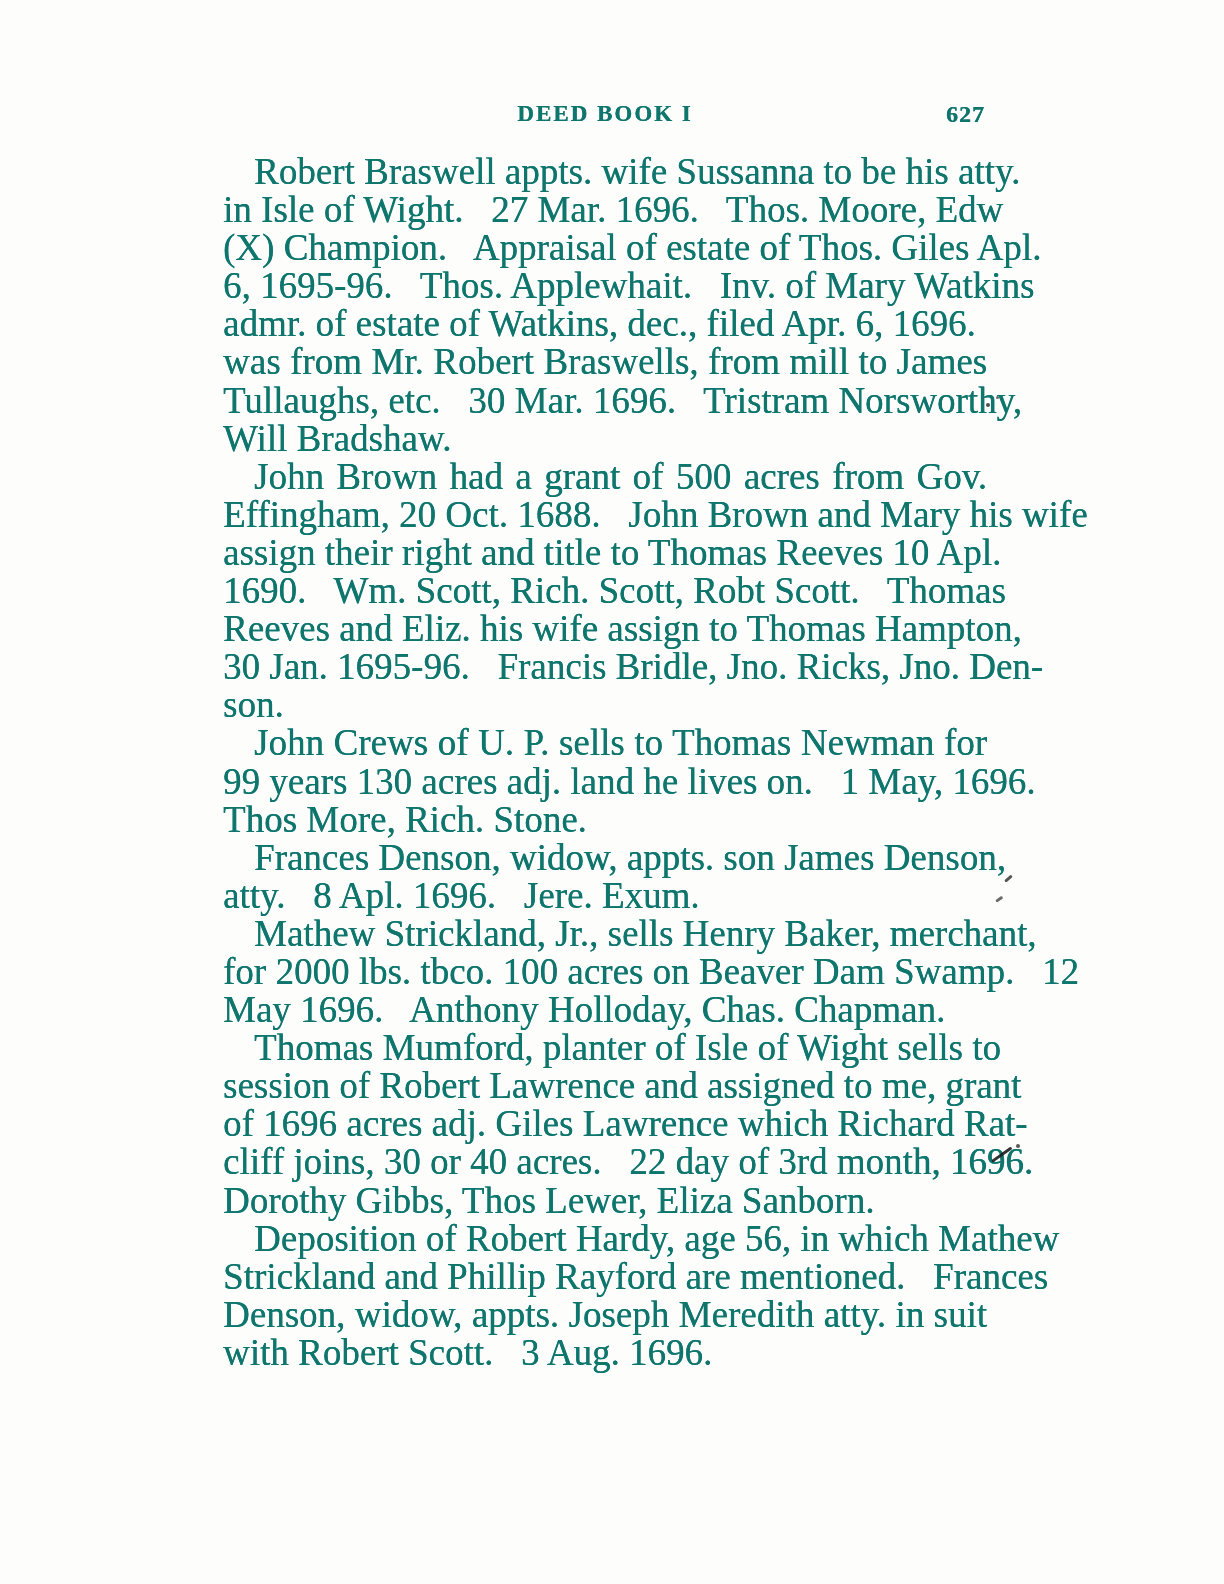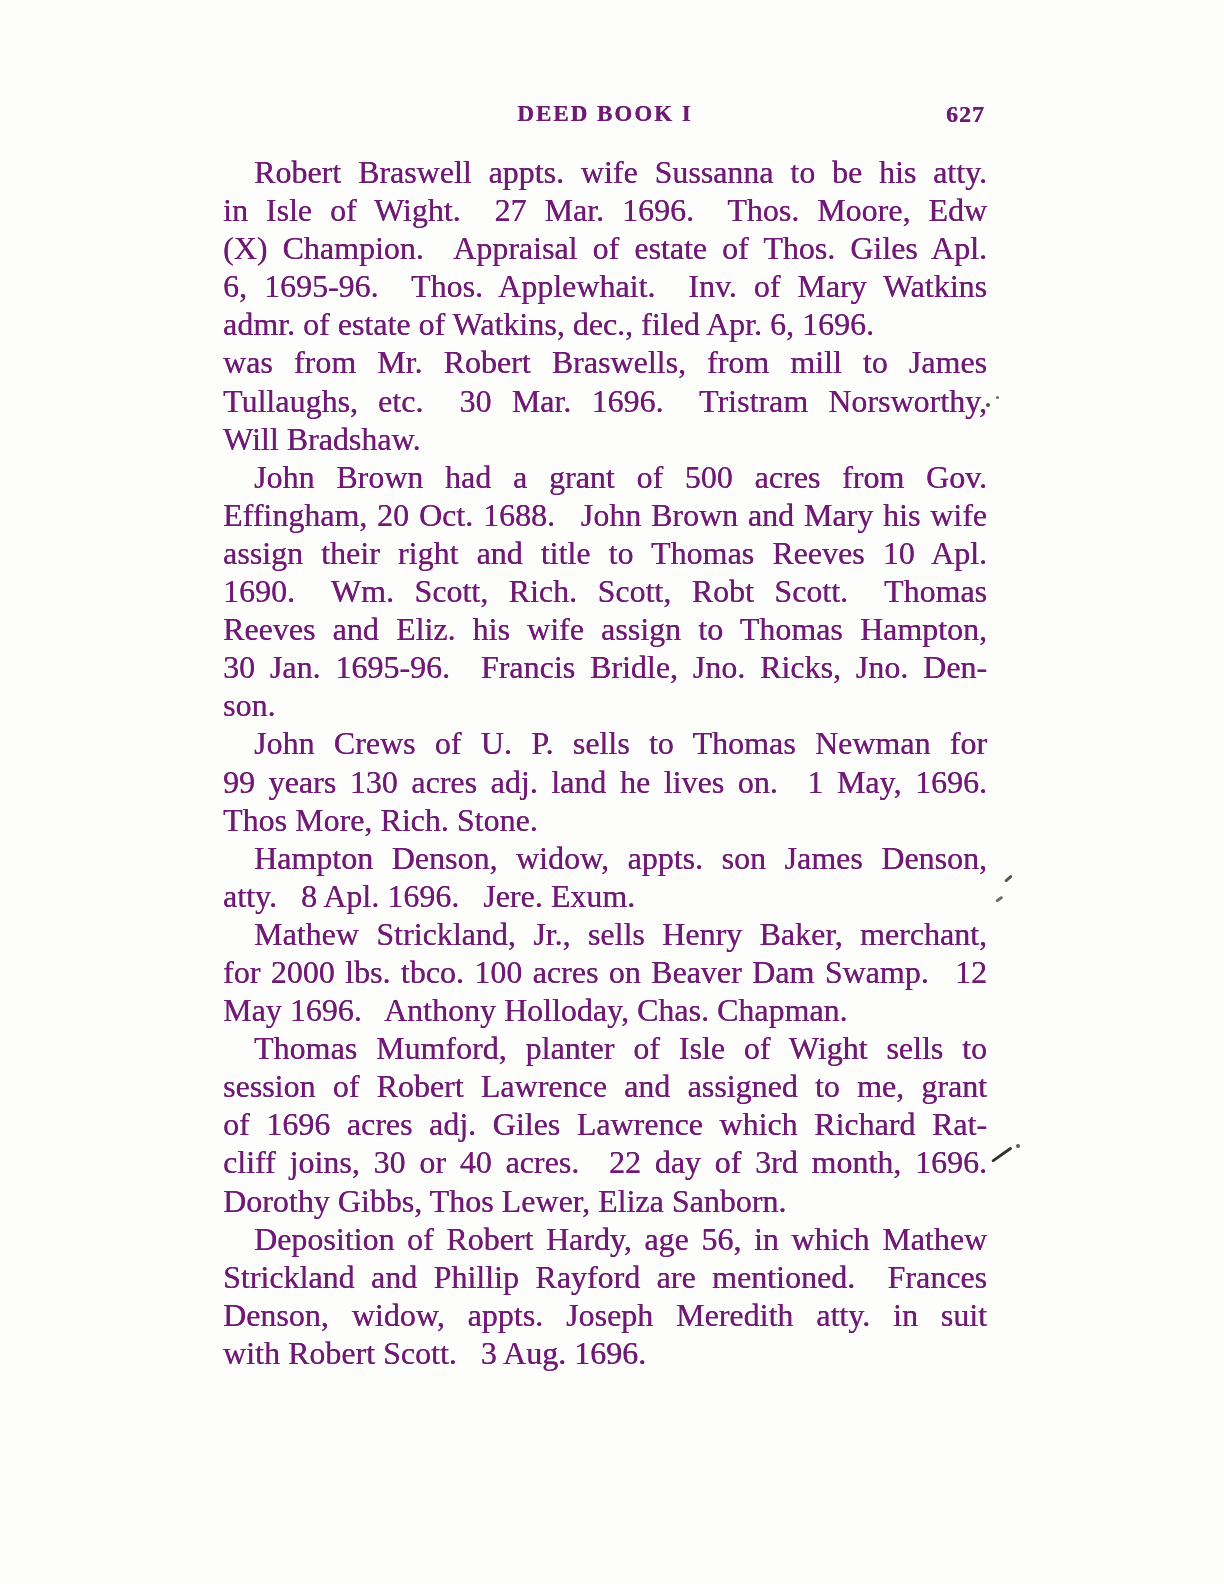--- a/index.html
+++ b/index.html
@@ -3,21 +3,21 @@
 <meta charset="utf-8">
 <style>
   html, body { margin: 0; padding: 0; background: #ffffff; }
 
   .book-page {
     position: relative;
     width: 1224px;
     height: 1584px;
     background: #fdfdfc;
     font-family: "Liberation Serif", "DejaVu Serif", serif;
-    color: #701a75;
+    color: #0f766e;
     overflow: hidden;
   }
 
   .page-header {
     position: absolute;
     left: 223px;
     top: 100px;
     width: 764px;
     height: 34px;
   }
@@ -41,21 +41,21 @@
     line-height: 28px;
     text-shadow: 0.3px 0 0 currentColor;
     margin-left: 12px;
   }
 
   .text-block {
     position: absolute;
     left: 223px;
     top: 153px;
     width: 764px;
-    font-size: 32px;
+    font-size: 37px;
     text-shadow: 0.3px 0 0 currentColor;
     font-family: Liberation Serif, serif;
   }
 
   .line {
     height: 38.1px;
     line-height: 38.1px;
     text-align: justify;
     text-align-last: justify;
     white-space: nowrap;
@@ -100,21 +100,21 @@
       <div class="line indent">John Brown had a grant of 500 acres from Gov.</div>
       <div class="line">Effingham, 20 Oct. 1688.  John Brown and Mary his wife</div>
       <div class="line">assign their right and title to Thomas Reeves 10 Apl.</div>
       <div class="line">1690.  Wm. Scott, Rich. Scott, Robt Scott.  Thomas</div>
       <div class="line">Reeves and Eliz. his wife assign to Thomas Hampton,</div>
       <div class="line">30 Jan. 1695-96.  Francis Bridle, Jno. Ricks, Jno. Den-</div>
       <div class="line last">son.</div>
       <div class="line indent">John Crews of U. P. sells to Thomas Newman for</div>
       <div class="line">99 years 130 acres adj. land he lives on.  1 May, 1696.</div>
       <div class="line last">Thos More, Rich. Stone.</div>
-      <div class="line indent">Hampton Denson, widow, appts. son James Denson,</div>
+      <div class="line indent">Frances Denson, widow, appts. son James Denson,</div>
       <div class="line last">atty.  8 Apl. 1696.  Jere. Exum.</div>
       <div class="line indent">Mathew Strickland, Jr., sells Henry Baker, merchant,</div>
       <div class="line">for 2000 lbs. tbco. 100 acres on Beaver Dam Swamp.  12</div>
       <div class="line last">May 1696.  Anthony Holloday, Chas. Chapman.</div>
       <div class="line indent">Thomas Mumford, planter of Isle of Wight sells to</div>
       <div class="line">session of Robert Lawrence and assigned to me, grant</div>
       <div class="line">of 1696 acres adj. Giles Lawrence which Richard Rat-</div>
       <div class="line">cliff joins, 30 or 40 acres.  22 day of 3rd month, 1696.</div>
       <div class="line last">Dorothy Gibbs, Thos Lewer, Eliza Sanborn.</div>
       <div class="line indent">Deposition of Robert Hardy, age 56, in which Mathew</div>

